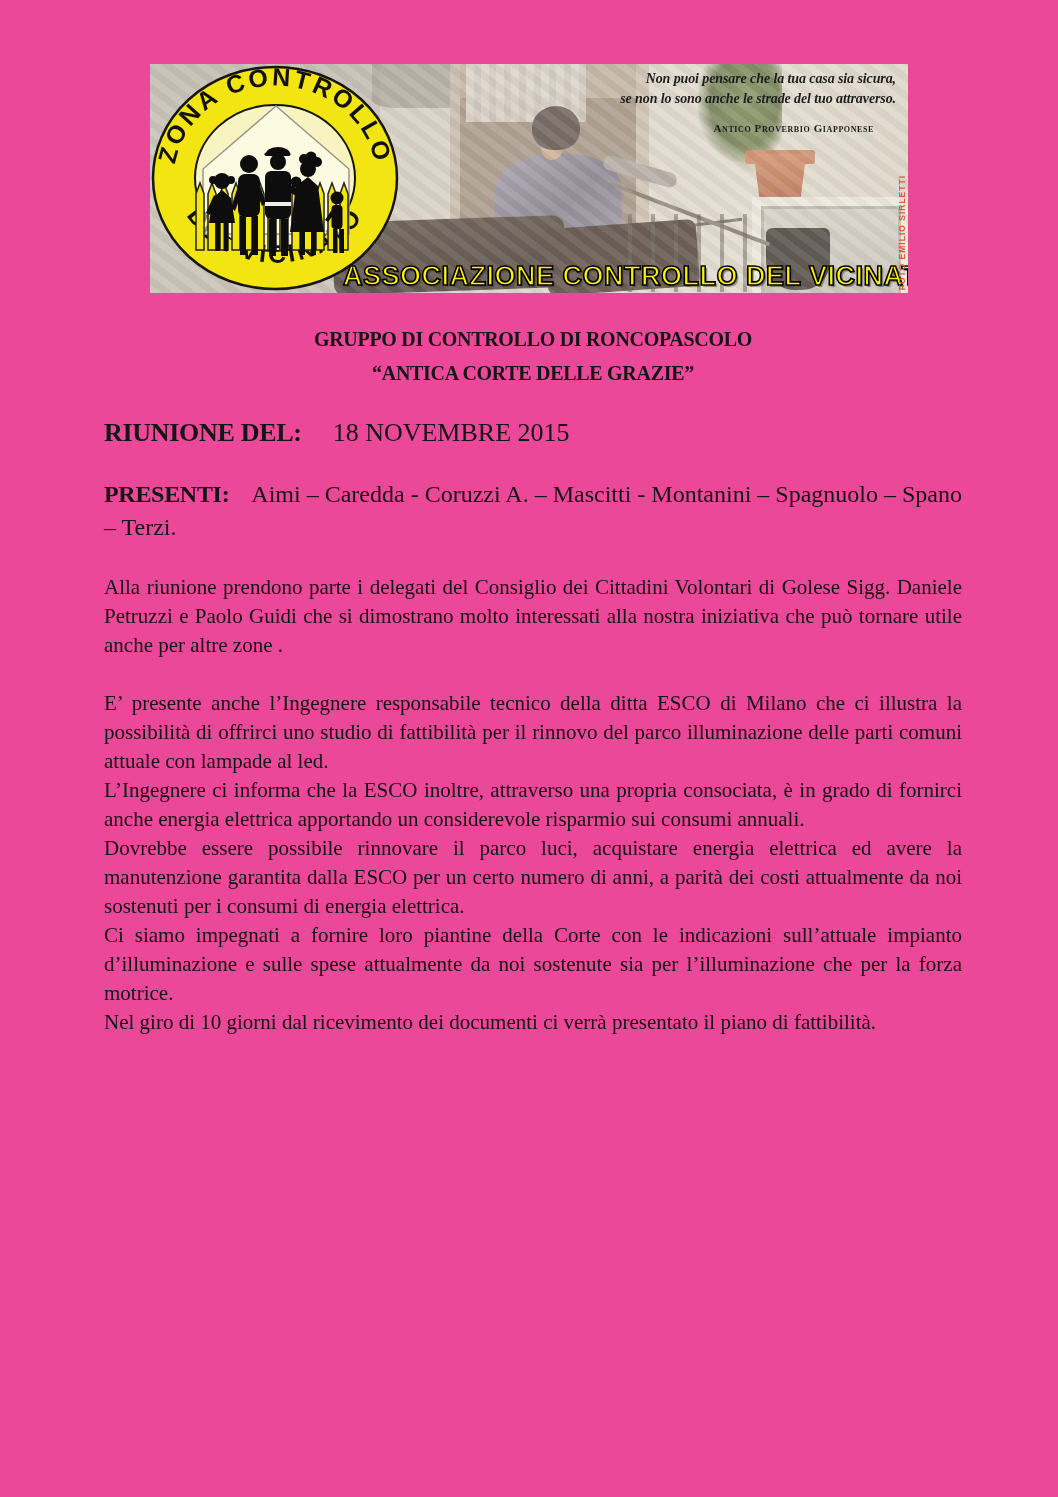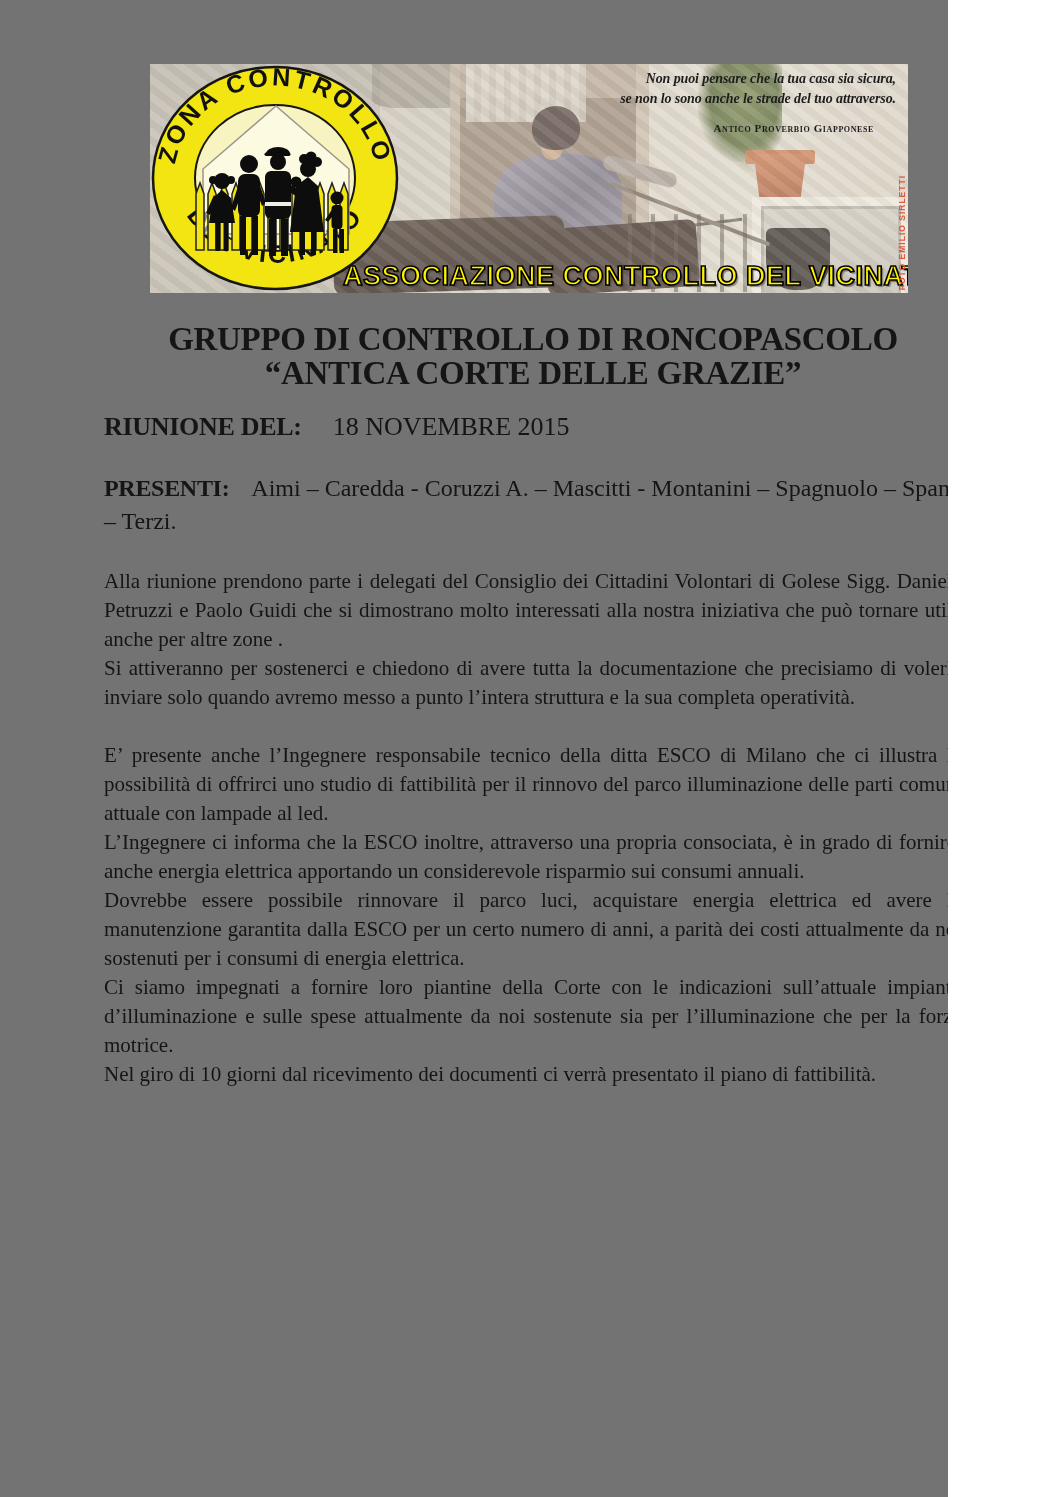--- a/index.html
+++ b/index.html
@@ -1,17 +1,17 @@
 <!DOCTYPE html>
 <html><head>
 <meta charset="utf-8">
 <style>
   html,body{margin:0;padding:0;}
   body{background:#ffffff;font-family:"Liberation Serif",serif;color:#151515;}
-  .page{position:relative;width:948px;height:1497px;background:#737373;overflow:hidden;}
+  .page{position:relative;width:1058px;height:1497px;background:#ec4899;overflow:hidden;}
 
   
   .header{position:absolute;left:150px;top:64px;width:758px;height:229px;overflow:hidden;
     background:linear-gradient(100deg,#c3bcae 0%,#cdc6b8 28%,#d6cfc1 55%,#ded6c7 78%,#d6cdbe 100%);}
   .ph{position:absolute;}
   .ph-texture{left:0;top:0;right:0;bottom:0;
     background:repeating-linear-gradient(37deg,rgba(255,255,255,.10) 0 7px,rgba(115,104,88,.07) 7px 14px);}
   .ph-roof{left:222px;top:0;width:158px;height:44px;background:#968d80;opacity:.7;border-radius:0 0 26% 18%;}
   .ph-stone-left{left:0;top:0;width:230px;height:229px;background:linear-gradient(#b7b0a3,#c2bbad 60%,#beb5a6);}
   .ph-doorway{left:300px;top:0;width:176px;height:210px;background:linear-gradient(#b6a794 0 16%,#9c8b79 16% 100%);
@@ -55,22 +55,22 @@
 
   
   .credit{position:absolute;right:1px;bottom:3px;z-index:7;writing-mode:vertical-rl;transform:rotate(180deg);
     font-family:"Liberation Sans",sans-serif;font-weight:bold;font-size:8.5px;letter-spacing:1px;color:#e05a3c;}
 
   
   .logo{position:absolute;left:0;top:0;width:250px;height:229px;z-index:8;}
 
   
   .doc{position:absolute;left:104px;top:322px;width:858px;}
-  .title{font-weight:bold;font-size:33px;line-height:34px;text-align:center;letter-spacing:-0.3px;}
-  .meeting{margin-top:22px;font-size:26px;line-height:30px;}
+  .title{font-weight:bold;font-size:20px;line-height:34px;text-align:center;letter-spacing:-0.3px;}
+  .meeting{margin-top:28px;font-size:26px;line-height:30px;}
   .meeting .lbl{font-weight:bold;letter-spacing:-0.3px;}
   .meeting .val{margin-left:31px;}
   .presenti{margin-top:30px;font-size:24px;line-height:33px;text-align:justify;}
   .presenti .lbl{font-weight:bold;margin-right:22px;letter-spacing:-0.3px;}
   .paras{margin-top:29px;font-size:21px;line-height:29px;text-align:justify;}
   .paras p{margin:0;}
   .paras p.gap{margin-top:29px;}
 </style>
 </head>
 <body>
@@ -195,21 +195,20 @@
     <p class="meeting">
       <span class="lbl">RIUNIONE DEL:</span><span class="val">18 NOVEMBRE 2015</span>
     </p>
 
     <p class="presenti">
       <span class="lbl">PRESENTI:</span><span>Aimi – Caredda - Coruzzi A. – Mascitti - Montanini – Spagnuolo – Spano – Terzi.</span>
     </p>
 
     <div class="paras">
       <p>Alla riunione prendono parte i delegati del Consiglio dei Cittadini Volontari di Golese Sigg. Daniele Petruzzi e Paolo Guidi che si dimostrano molto interessati alla nostra iniziativa che può tornare utile anche per altre zone .</p>
-      <p>Si attiveranno per sostenerci e chiedono di avere tutta la documentazione che precisiamo di volerla inviare solo quando avremo messo a punto l’intera struttura e la sua completa operatività.</p>
       <p class="gap">E’ presente anche l’Ingegnere responsabile tecnico della ditta ESCO di Milano che ci illustra la possibilità di offrirci uno studio di fattibilità per il rinnovo del parco illuminazione delle parti comuni attuale con lampade al led.</p>
       <p>L’Ingegnere ci informa che la ESCO inoltre, attraverso una propria consociata, è in grado di fornirci anche energia elettrica apportando un considerevole risparmio sui consumi annuali.</p>
       <p>Dovrebbe essere possibile rinnovare il parco luci, acquistare energia elettrica ed avere la manutenzione garantita dalla ESCO per un certo numero di anni, a parità dei costi attualmente da noi sostenuti per i consumi di energia elettrica.</p>
       <p>Ci siamo impegnati a fornire loro piantine della Corte con le indicazioni sull’attuale impianto d’illuminazione e sulle spese attualmente da noi sostenute sia per l’illuminazione che per la forza motrice.</p>
       <p>Nel giro di 10 giorni dal ricevimento dei documenti ci verrà presentato il piano di fattibilità.</p>
     </div>
   </div>
 </div>
 
 </body></html>

